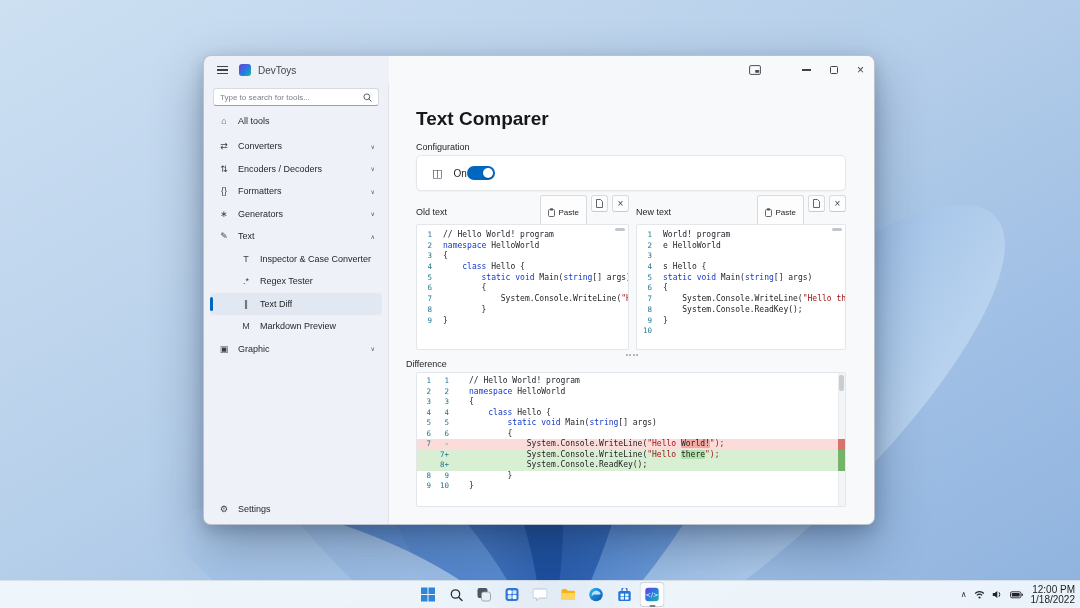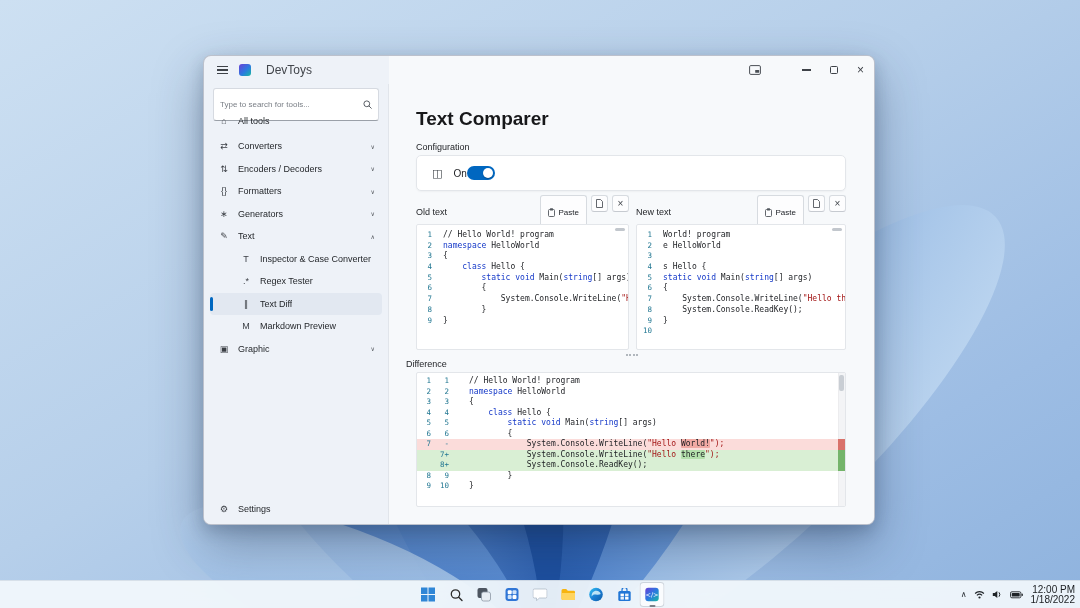--- a/index.html
+++ b/index.html
@@ -11,32 +11,32 @@
   .window { position:absolute; left:203px; top:55px; width:672px; height:470px; background:#eef2f8;
             border:1px solid rgba(60,70,90,.28); border-radius:8px; overflow:hidden; z-index:5;
             box-shadow:0 20px 50px rgba(25,45,75,.38), 0 6px 16px rgba(25,45,75,.22); }
   .main-bg { position:absolute; left:185px; top:0; right:0; bottom:0; background:#f7f9fb; }
 
   .titlebar { position:absolute; top:0; left:0; right:0; height:28px; display:flex; align-items:center; z-index:3; }
   .hamb { width:26px; height:28px; margin-left:5px; display:flex; flex-direction:column; justify-content:center; align-items:center; gap:2.2px; }
   .hamb i { display:block; width:11px; height:1.2px; background:#3e4248; }
   .applogo { width:12px; height:12px; border-radius:3px; margin-left:4px;
              background:linear-gradient(135deg,#6a3fd6 0%,#2a7ae0 55%,#18b8a0 100%); }
-  .apptitle { margin-left:15px; font-size:12px; color:#41454b; }
+  .apptitle { margin-left:7px; font-size:10px; color:#41454b; }
   .caption-group { margin-left:auto; display:flex; height:28px; }
   .cap { width:27px; height:28px; display:flex; align-items:center; justify-content:center; }
   .cap-compact-overlay { margin-right:25px; }
   .cap-icon { display:flex; align-items:center; justify-content:center; }
   .glyph-min { display:block; width:9px; height:1.2px; background:#3e4248; }
   .glyph-max { display:block; width:8px; height:8px; border:1px solid #3e4248; border-radius:1.5px; }
   .glyph-close { font-size:12px; color:#3e4248; line-height:1; }
 
   
   .sidebar { position:absolute; left:0; top:28px; width:185px; bottom:0; background:#eef2f8; border-right:1px solid rgba(0,0,0,.05); z-index:2; }
-  .searchbox { position:absolute; top:4px; left:9px; right:9px; height:33px; background:#fff; border:1px solid #d6dae1;
+  .searchbox { position:absolute; top:4px; left:9px; right:9px; height:18px; background:#fff; border:1px solid #d6dae1;
                border-bottom-color:#9aa0a8; border-radius:3px; display:flex; align-items:center; padding:0 6px; }
   .searchbox input { border:0; outline:0; flex:1; font-size:8px; color:#333; background:transparent; font-family:inherit; }
   .searchbox input::placeholder { color:#7a7f86; }
   .searchicon { display:flex; }
   .nav-item { position:relative; display:flex; align-items:center; height:22.5px; margin:0 6px; border-radius:4px;
               padding-left:8px; font-size:9px; color:#1f2226; }
   .nav-item.alltools { position:absolute; top:27px; left:6px; right:6px; height:20px; margin:0; }
   .nav-item.settings { position:absolute; bottom:5px; left:6px; right:6px; height:20px; margin:0; }
   .sidebar-nav { position:absolute; top:51px; left:0; right:0; }
   .nav-item.sub { padding-left:30px; }

